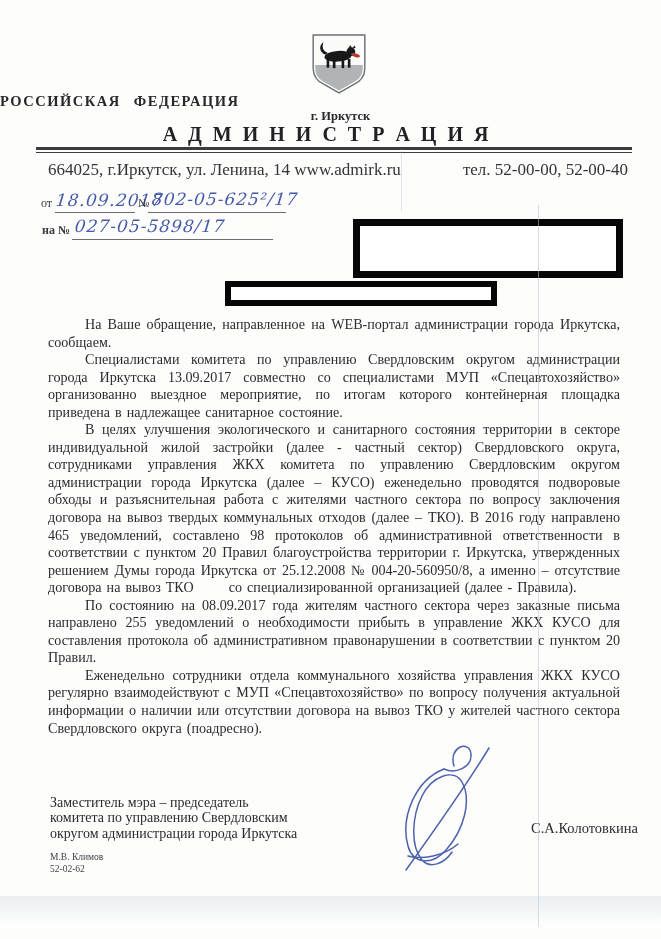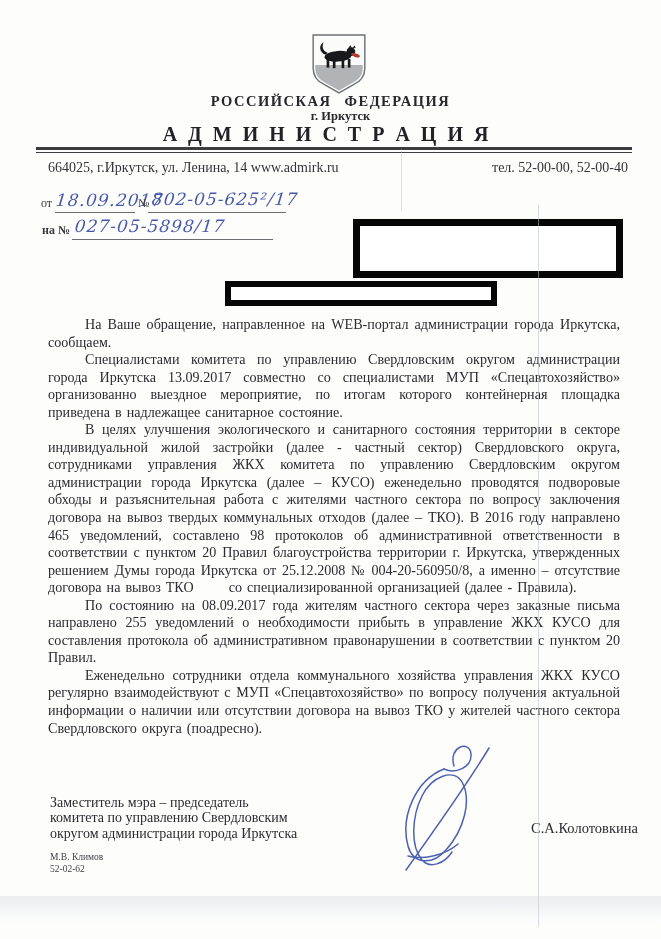--- a/index.html
+++ b/index.html
@@ -4,29 +4,29 @@
 <style>
   html,body{margin:0;padding:0;background:#e8e8e8;}
   .sheet{
     position:relative;width:661px;height:939px;margin:0 auto;
     background:#fdfdfc;overflow:hidden;
     font-family:"Liberation Serif", serif;color:#2b2b30;
   }
   .abs{position:absolute;}
   
   .crest{left:310px;top:33px;width:58px;height:62px;}
-  .country{left:0;top:93px;width:661px;text-align:center;
+  .country{left:0;top:93px;width:661px;text-align:left;
     font-weight:bold;font-size:14.5px;letter-spacing:1.5px;word-spacing:8px;color:#28282c;}
   .city{left:0;top:109px;width:661px;text-align:center;font-weight:bold;font-size:12.5px;color:#28282c;padding-left:10px;}
   .org{left:0;top:123px;width:654px;text-align:center;
     font-weight:bold;font-size:20px;letter-spacing:3px;color:#222226;}
   .rule{left:36px;top:147px;width:596px;height:2px;
     border-top:3px solid #3c3c40;border-bottom:1px solid #3c3c40;}
   .addr-row{left:36px;top:160px;width:592px;display:flex;justify-content:space-between;
-    font-size:14px;color:#333338;}
+    font-size:17px;color:#333338;}
   .addr-row .a{padding-left:12px;}
   
   .ref{font-size:12px;color:#38383d;}
   .hand{font-family:"DejaVu Serif", serif;font-style:italic;color:#4558aa;
     transform:skewX(-6deg);display:inline-block;letter-spacing:1px;}
   .u{border-bottom:1px solid #6b6b70;height:1px;}
   
   .redact{box-sizing:border-box;background:#fff;}
   .redact.b1{left:353px;top:219px;width:270px;height:59px;border:7px solid #060606;}
   .redact.b2{left:225px;top:281px;width:272px;height:25px;border:6px solid #060606;}

